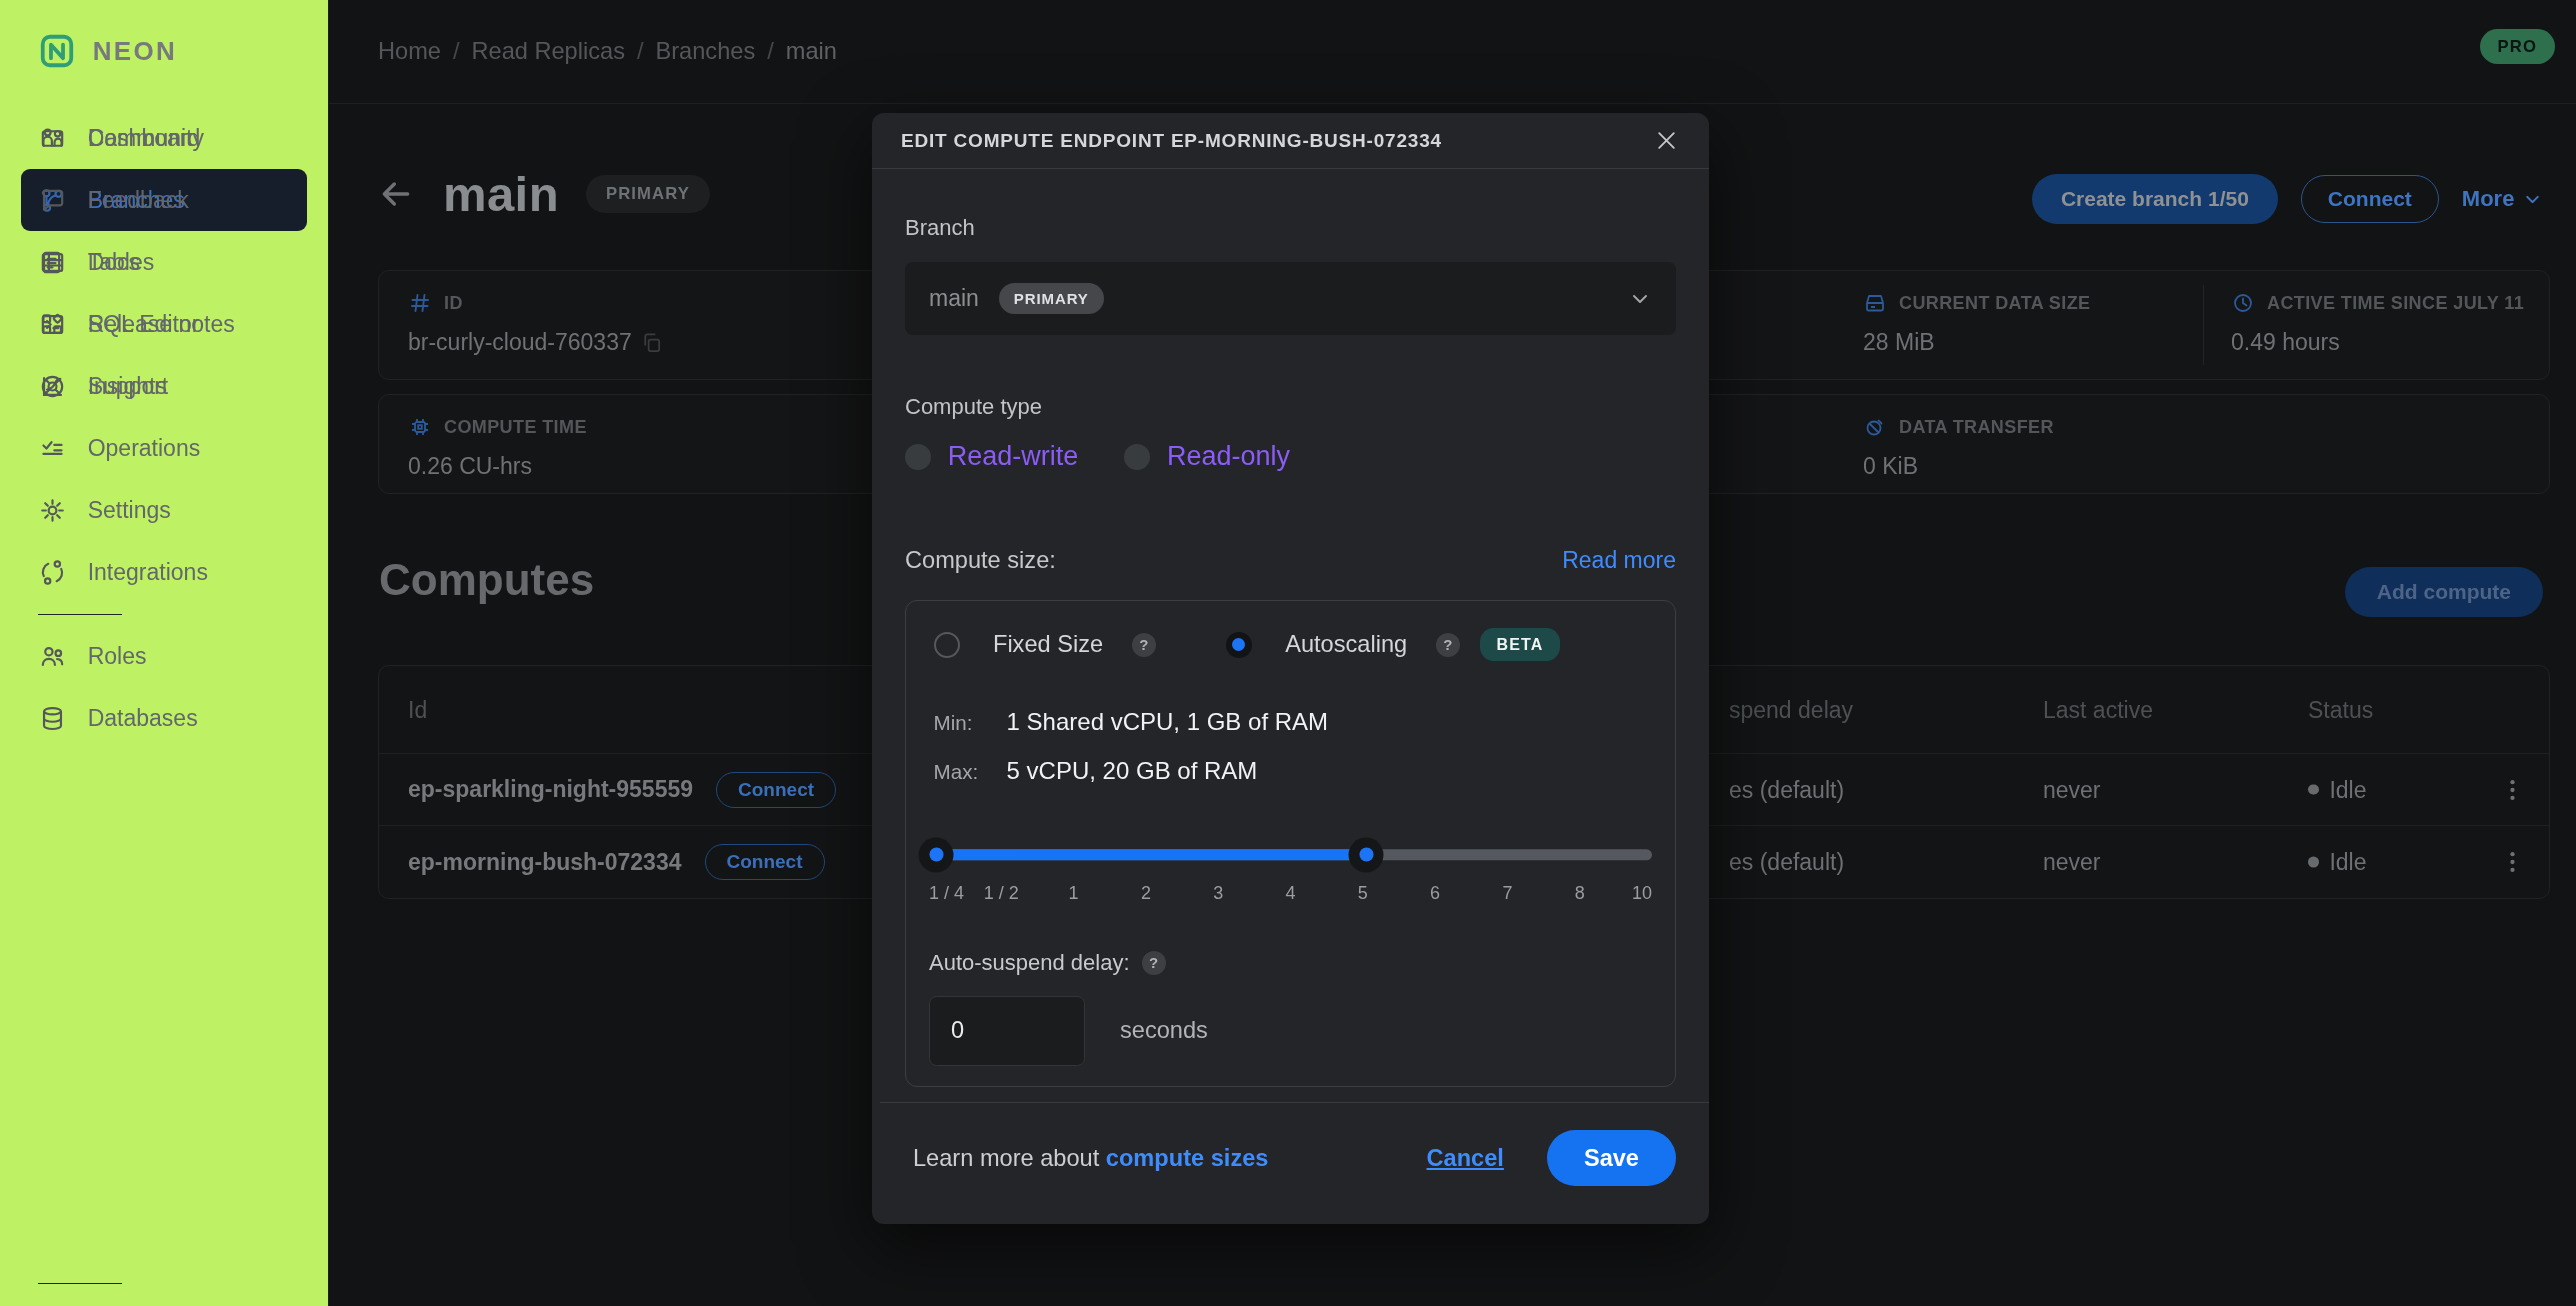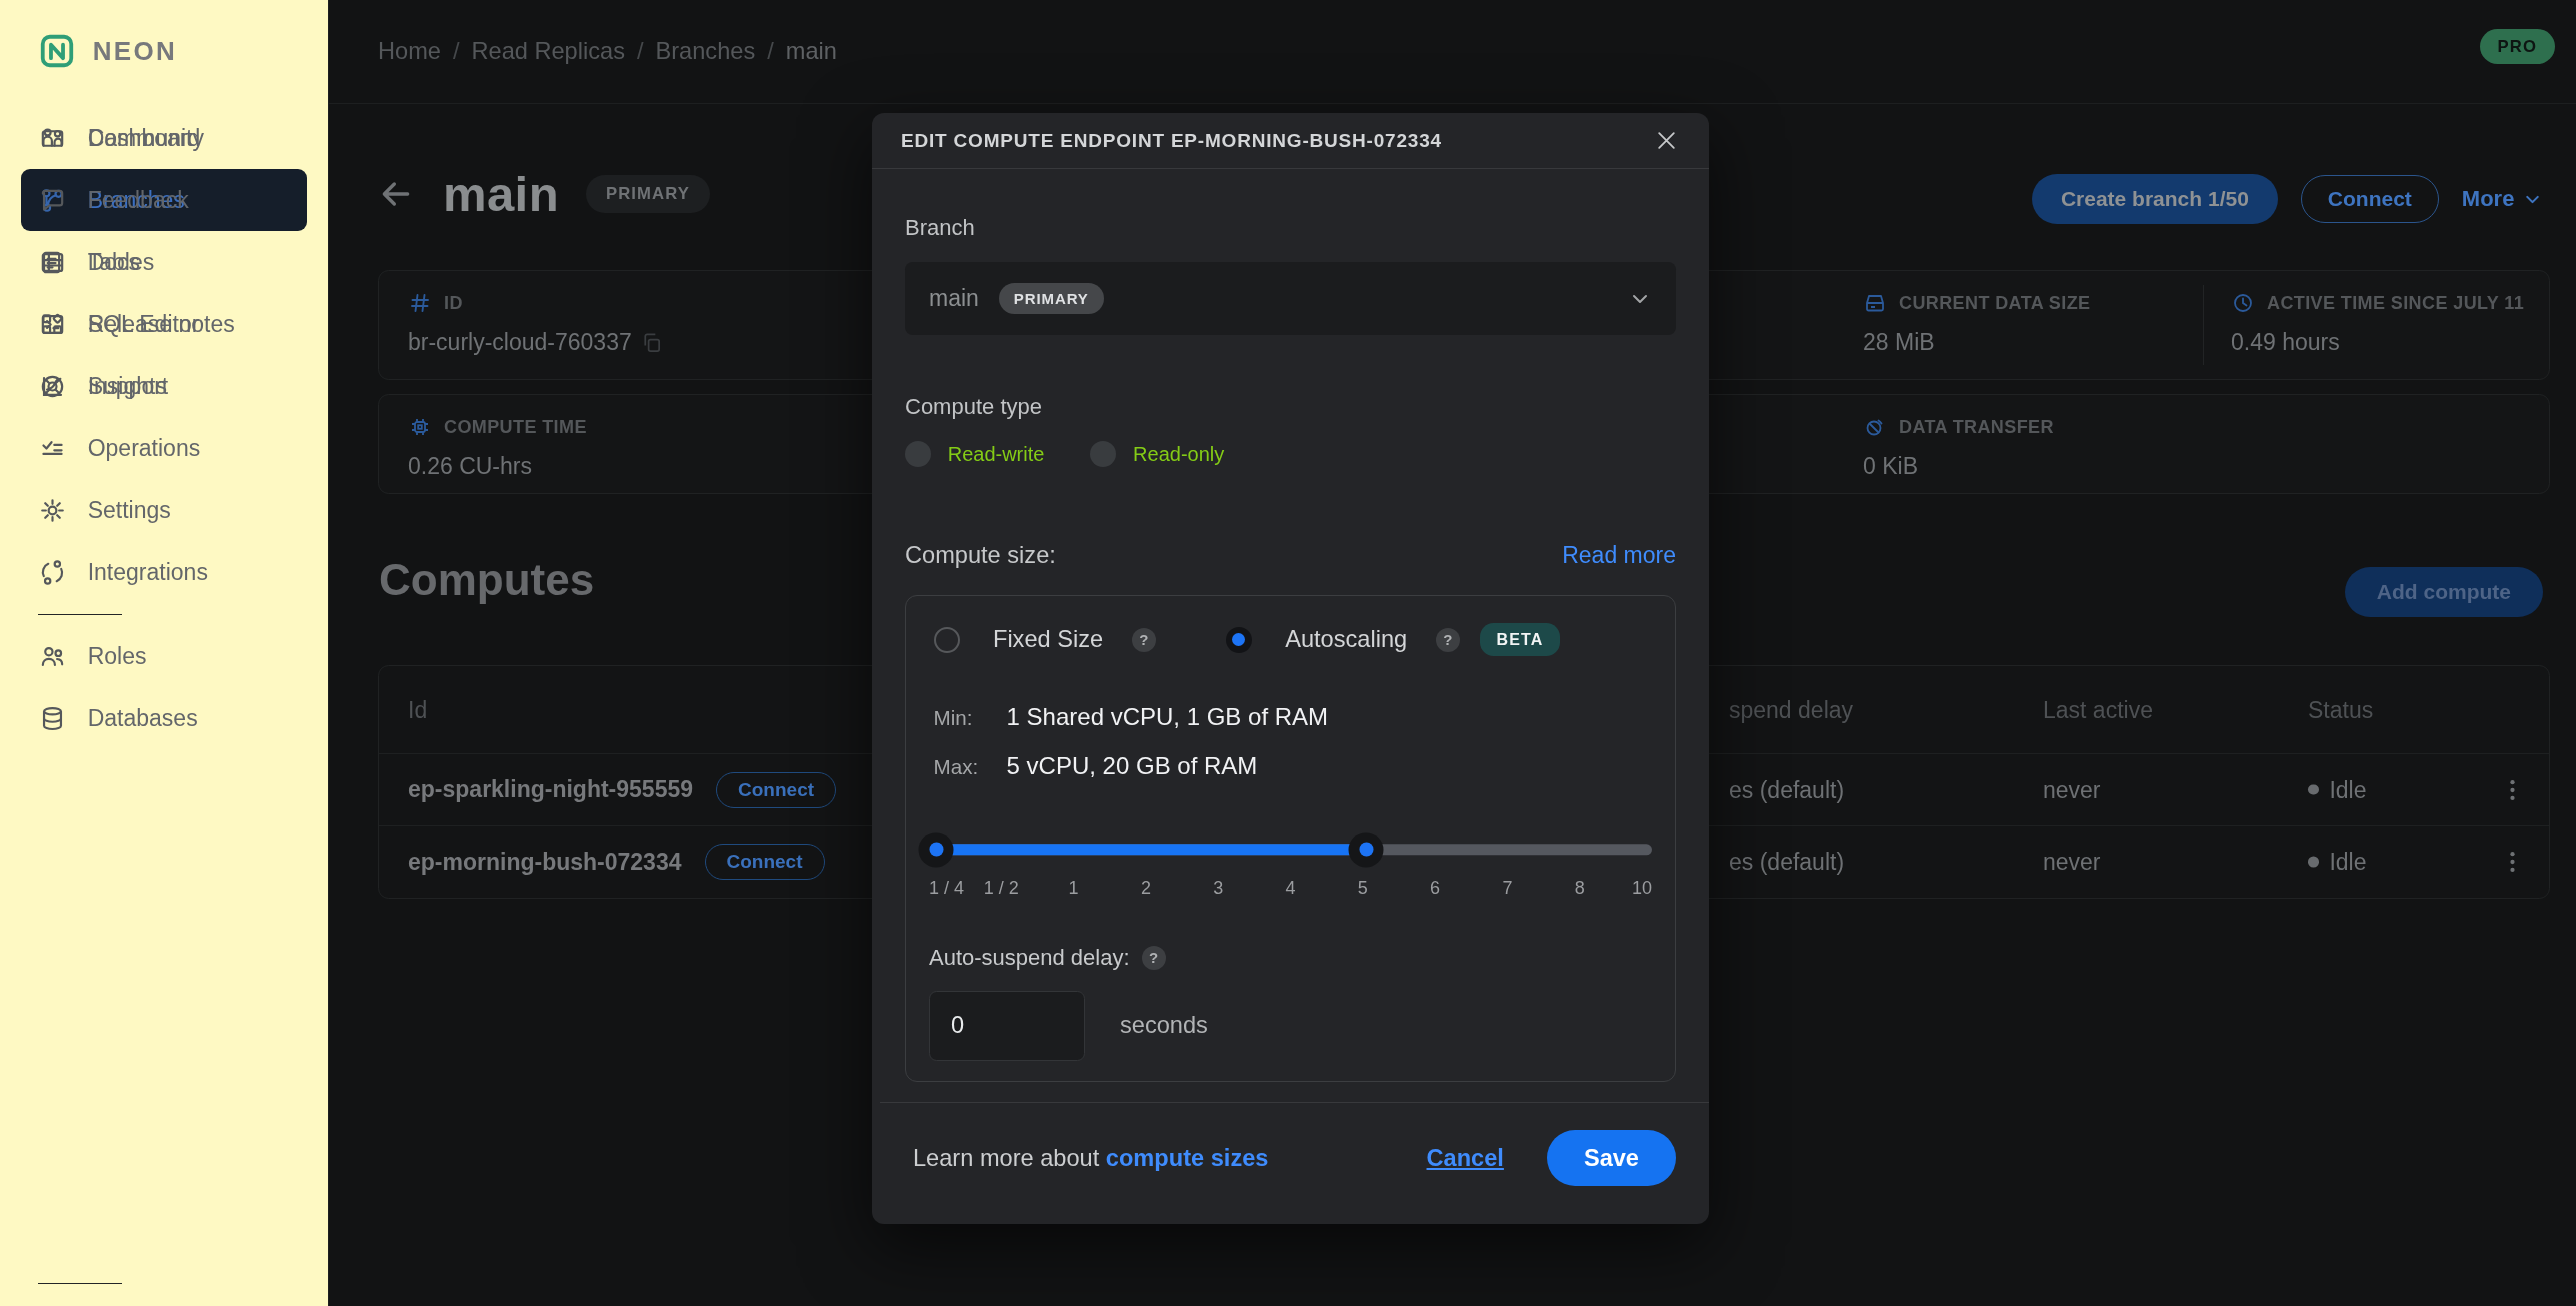--- a/index.html
+++ b/index.html
@@ -8,21 +8,21 @@
     position:relative; overflow:hidden;
     background:#121314;
     font-family:"Liberation Sans", sans-serif;
     -webkit-font-smoothing:antialiased;
   }
   svg { display:block; }
 
   
   .sidebar {
     position:absolute; left:0; top:0; width:329px; height:1306px;
-    background:#fef9c3; border-right:0.8px solid #1d1f20; z-index:2;
+    background:#bef264; border-right:0.8px solid #1d1f20; z-index:2;
   }
   .logo { display:flex; align-items:center; gap:16.7px; padding:32px 0 0 38px; cursor:pointer; }
   .logo-mark { width:38px; height:38px; color:#2f9e77; }
   .logo-word { font-size:26px; font-weight:bold; letter-spacing:2.3px; color:#77797c; }
   .nav { position:absolute; top:107px; left:0; right:0; }
   .nav-bottom { position:absolute; bottom:32px; left:0; right:0; }
   .nav-item {
     display:flex; align-items:center; gap:21px; height:62px;
     margin:0 21px; padding:0 16.7px; border-radius:9px;
     color:#63666a; font-size:23px; cursor:pointer;
@@ -114,21 +114,21 @@
   .branch-select { margin-top:21px; height:73px; background:#1b1c1e; border-radius:7.6px;
     display:flex; align-items:center; padding:0 24px; gap:20px; cursor:pointer; }
   .branch-select .val { font-size:23px; color:#8c8f91; }
   .primary-pill { background:#45474a; color:#dfe1e3; font-size:15px; font-weight:bold;
     letter-spacing:0.9px; padding:6.9px 15px; border-radius:760px; }
   .chevron { margin-left:auto; width:24px; height:24px; color:#a2a4a6; }
 
   .radio-row { margin-top:21px; display:flex; align-items:center; gap:46px; }
   .radio-opt { display:flex; align-items:center; gap:16.7px; cursor:pointer; }
   .radio-circle { width:26px; height:26px; border-radius:50%; background:#393c3f; flex:none; }
-  .radio-opt .lbl { font-size:20px; color:#84cc16; }
+  .radio-opt .lbl { font-size:27px; color:#8b5cf6; }
 
   .size-row { margin-top:75px; display:flex; justify-content:space-between; }
   .size-label { font-size:23.6px; color:#c6c8ca; }
   .read-more { font-size:23px; color:#3f8cfd; cursor:pointer; text-decoration:none; }
 
   .size-box { margin-top:26px; border:0.8px solid #3c3e41; border-radius:12px; padding:27px 23px 0; height:487px; }
   .mode-row { display:flex; align-items:center; padding-left:4.6px; }
   .radio-outline { width:26px; height:26px; border-radius:50%; border:2.3px solid #56585b; background:transparent; flex:none; }
   .radio-selected { width:26px; height:26px; border-radius:50%; background:#121316; display:flex;
     align-items:center; justify-content:center; flex:none; }

